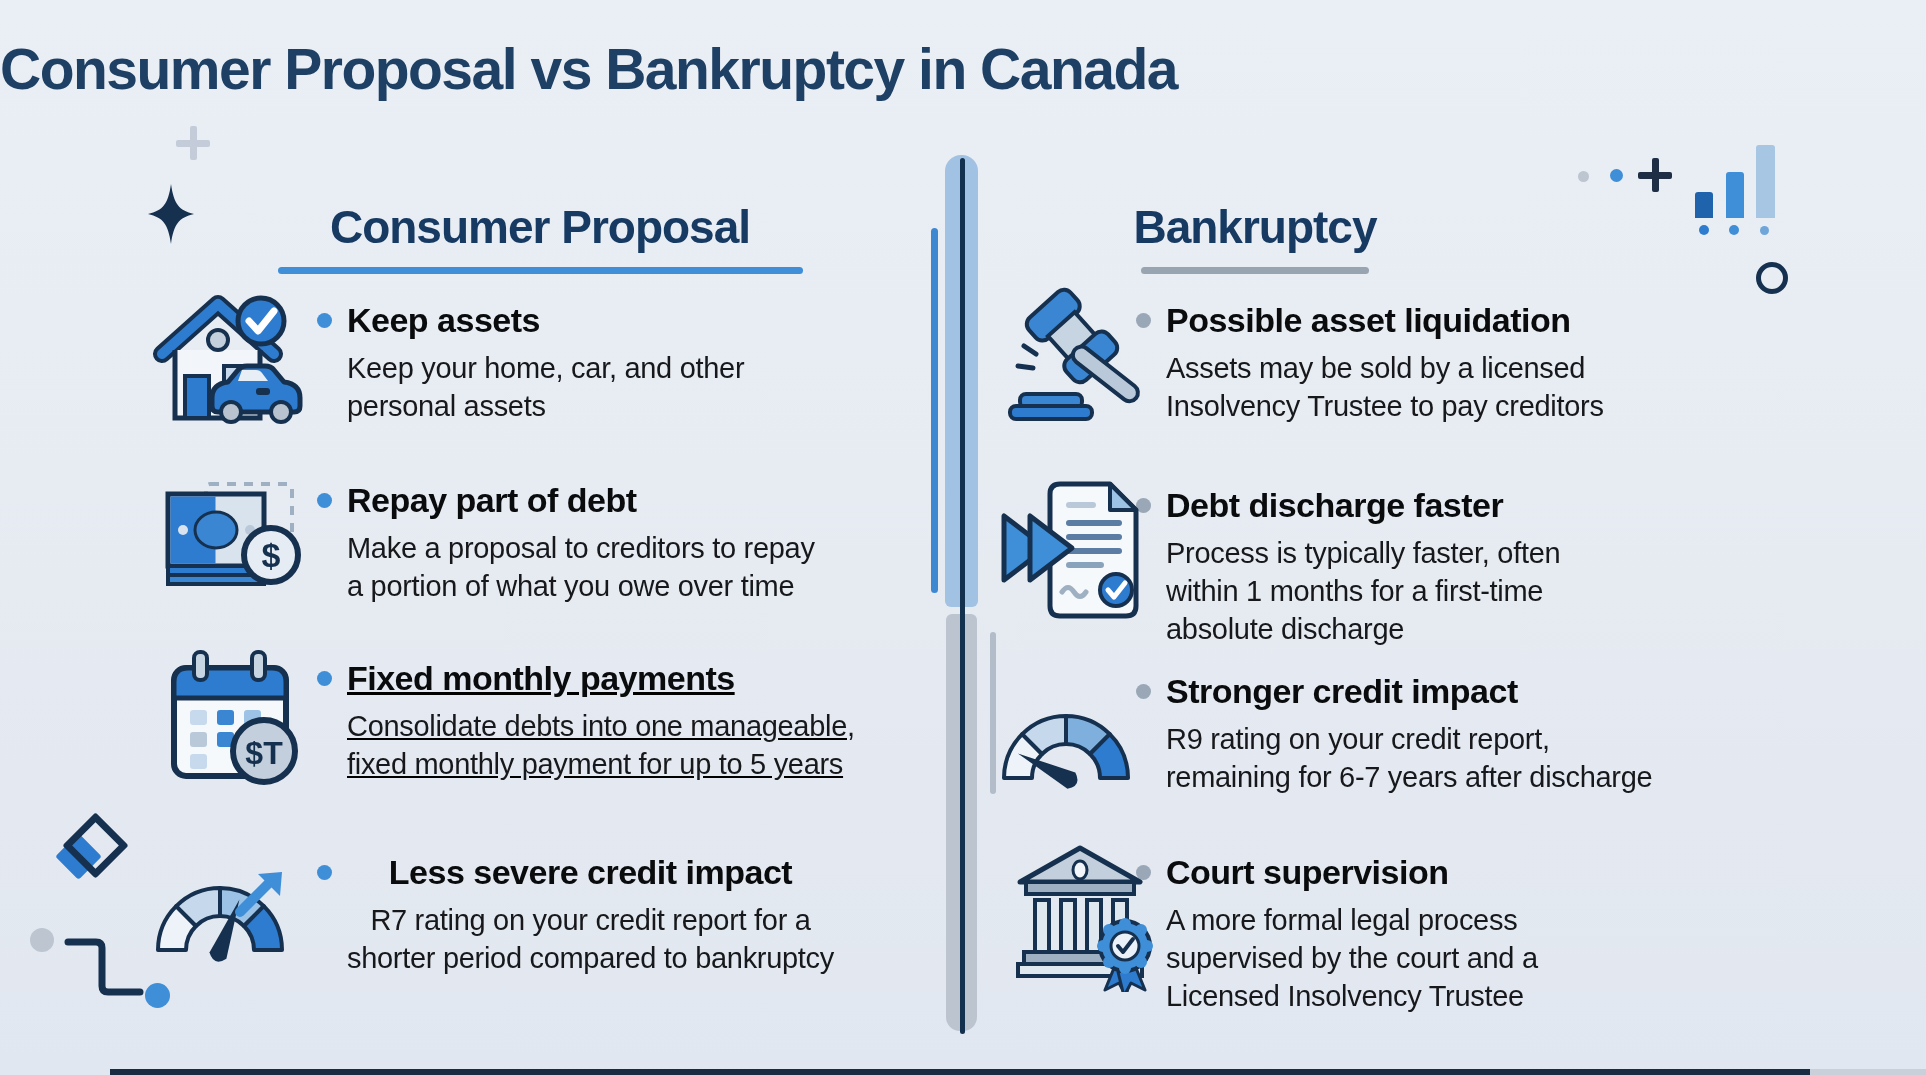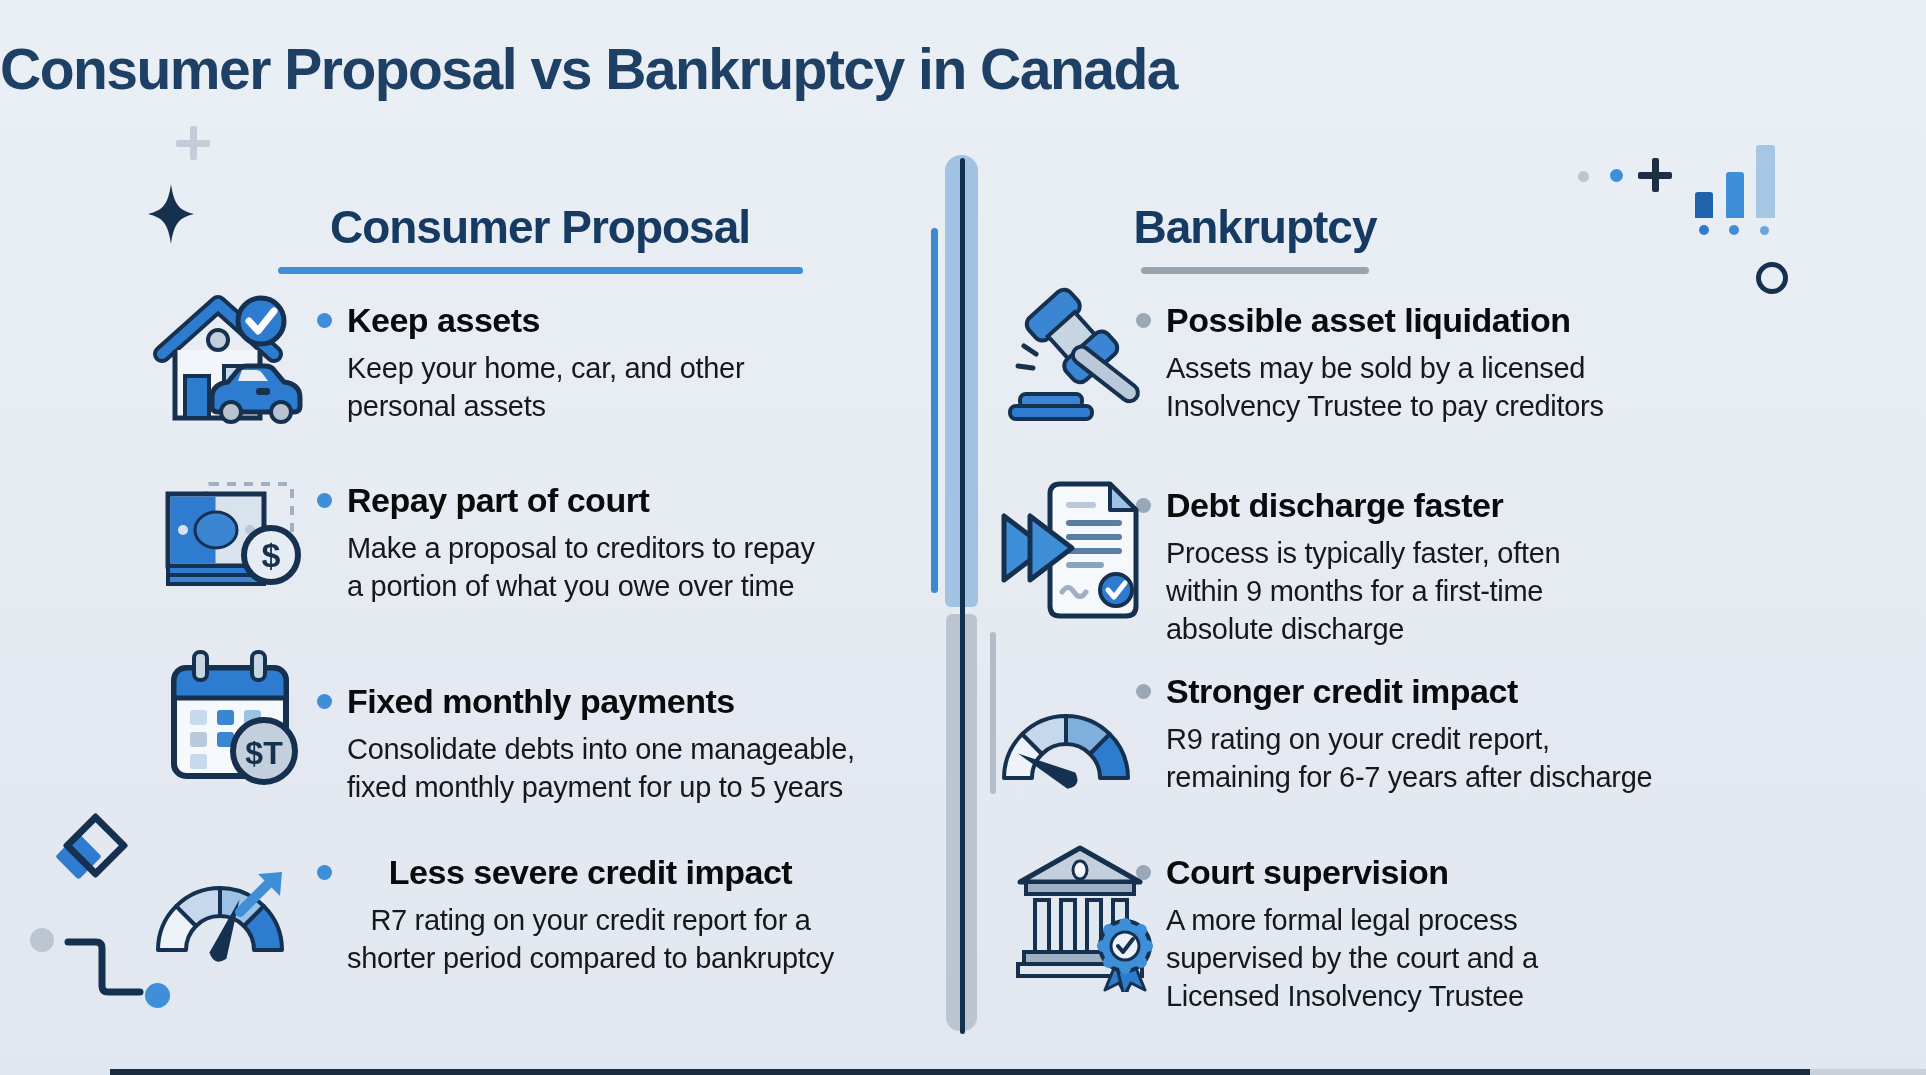--- a/index.html
+++ b/index.html
@@ -29,21 +29,21 @@
   #divider-accent-gray{left:990px;top:632px;width:6px;height:162px;background:#b2bdc9;border-radius:3px;}
   
   .item{position:absolute;}
   .item .bullet{position:absolute;left:0;top:13px;width:15px;height:15px;border-radius:50%;}
   .col-left .bullet{background:#3f8ed8;}
   .col-right .bullet{background:#9aa7b6;}
   .item .head{margin-left:30px;font-size:34px;line-height:40px;font-weight:700;color:#0a0b0d;letter-spacing:-0.5px;white-space:nowrap;}
   .item .desc{margin-left:30px;margin-top:9px;font-size:29px;line-height:38px;color:#17181b;letter-spacing:-0.3px;white-space:pre-line;}
   .col-left.item{left:317px;}
   .col-right.item{left:1136px;}
-  #l-item-0{top:300px;} #l-item-1{top:480px;} #l-item-2{top:681px;} #l-item-3{top:852px;text-align:center;}
+  #l-item-0{top:300px;} #l-item-1{top:480px;} #l-item-2{top:658px;text-decoration:underline;} #l-item-3{top:852px;text-align:center;}
   #r-item-0{top:300px;} #r-item-1{top:485px;} #r-item-2{top:671px;} #r-item-3{top:852px;}
   
   .iconbox{position:absolute;width:160px;height:145px;}
   #icon-l0{left:148px;top:288px;} #icon-l1{left:158px;top:468px;}
   #icon-l2{left:160px;top:648px;} #icon-l3{left:150px;top:838px;}
   #icon-r0{left:1000px;top:286px;} #icon-r1{left:998px;top:476px;}
   #icon-r2{left:996px;top:666px;} #icon-r3{left:1010px;top:842px;}
   
   .plus{position:absolute;}
   .plus span{position:absolute;background:currentColor;border-radius:2px;}
@@ -96,21 +96,21 @@
   <div class="divider-piece" id="divider-accent-gray"></div>
 
   <div class="item col-left" id="l-item-0">
     <span class="bullet"></span>
     <div class="head">Keep assets</div>
     <div class="desc">Keep your home, car, and other
 personal assets</div>
   </div>
   <div class="item col-left" id="l-item-1">
     <span class="bullet"></span>
-    <div class="head">Repay part of court</div>
+    <div class="head">Repay part of debt</div>
     <div class="desc">Make a proposal to creditors to repay
 a portion of what you owe over time</div>
   </div>
   <div class="item col-left" id="l-item-2">
     <span class="bullet"></span>
     <div class="head">Fixed monthly payments</div>
     <div class="desc">Consolidate debts into one manageable,
 fixed monthly payment for up to 5 years</div>
   </div>
   <div class="item col-left" id="l-item-3">
@@ -123,21 +123,21 @@
   <div class="item col-right" id="r-item-0">
     <span class="bullet"></span>
     <div class="head">Possible asset liquidation</div>
     <div class="desc">Assets may be sold by a licensed
 Insolvency Trustee to pay creditors</div>
   </div>
   <div class="item col-right" id="r-item-1">
     <span class="bullet"></span>
     <div class="head">Debt discharge faster</div>
     <div class="desc">Process is typically faster, often
-within 9 months for a first-time
+within 1 months for a first-time
 absolute discharge</div>
   </div>
   <div class="item col-right" id="r-item-2">
     <span class="bullet"></span>
     <div class="head">Stronger credit impact</div>
     <div class="desc">R9 rating on your credit report,
 remaining for 6-7 years after discharge</div>
   </div>
   <div class="item col-right" id="r-item-3">
     <span class="bullet"></span>

